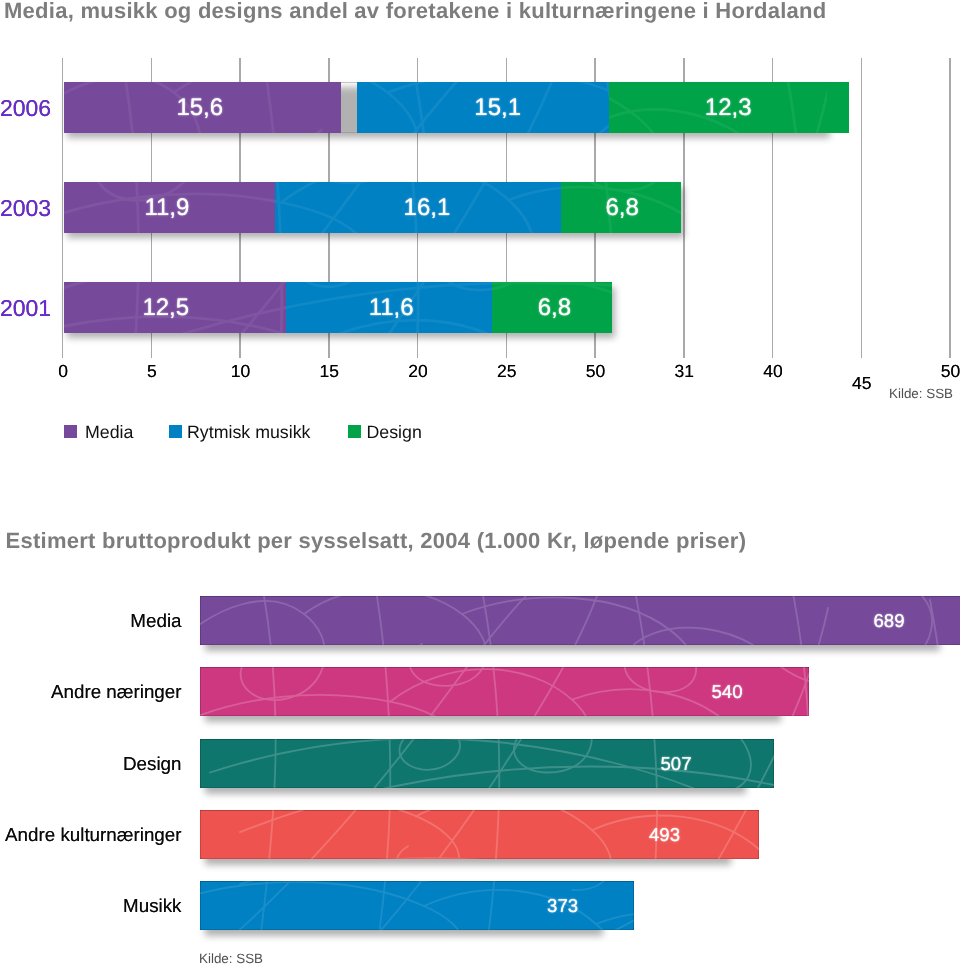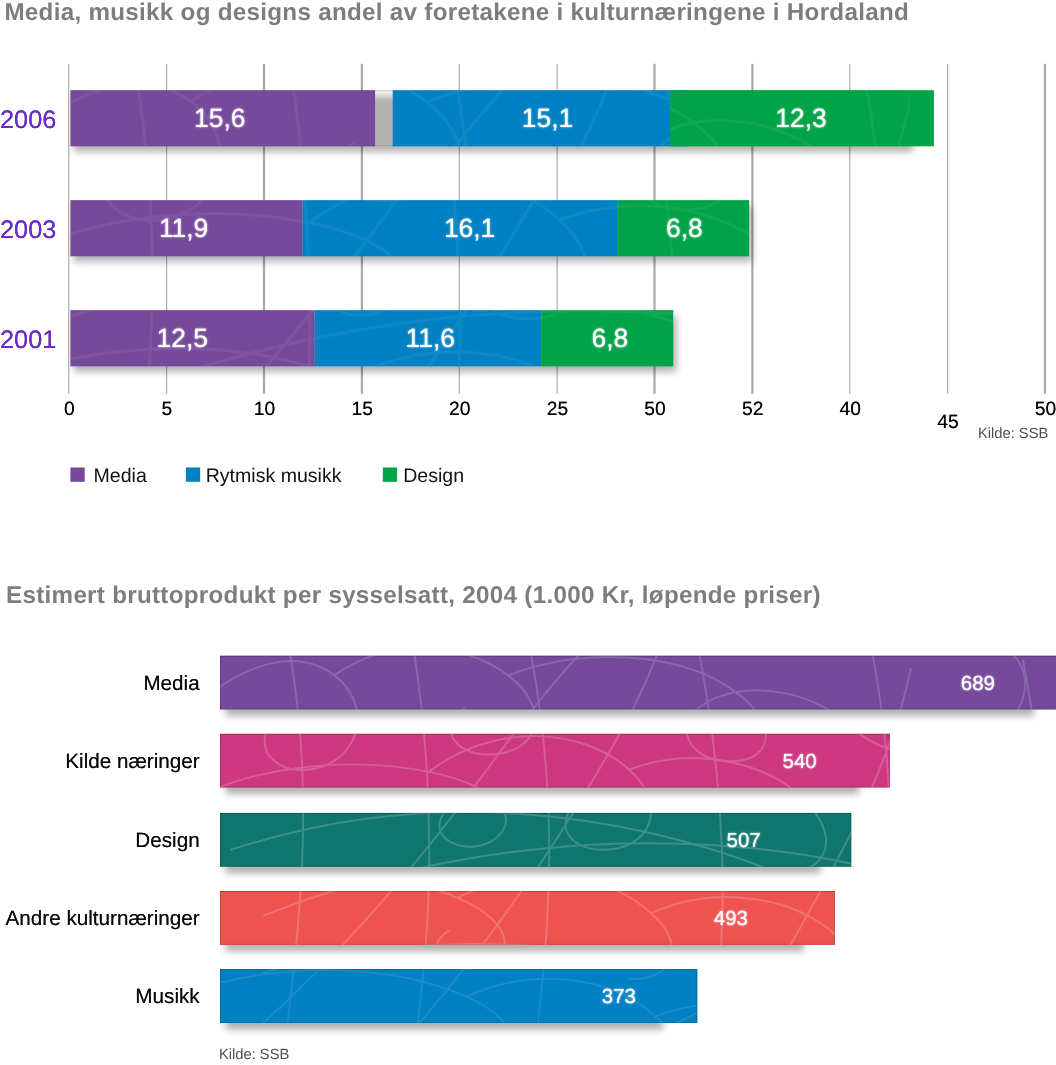--- a/index.html
+++ b/index.html
@@ -471,21 +471,21 @@
         <div class="catlab" style="left: 0px; width: 47.8px; top: 282px; height: 51px; line-height: 52px;">2001</div>
       </div>
     <div id="c1-ticks">
         <div class="xtick" style="left: 38px; width: 50px; top: 360.5px;">0</div>
         <div class="xtick" style="left: 126.75px; width: 50px; top: 360.5px;">5</div>
         <div class="xtick" style="left: 215.5px; width: 50px; top: 360.5px;">10</div>
         <div class="xtick" style="left: 304.25px; width: 50px; top: 360.5px;">15</div>
         <div class="xtick" style="left: 393px; width: 50px; top: 360.5px;">20</div>
         <div class="xtick" style="left: 481.75px; width: 50px; top: 360.5px;">25</div>
         <div class="xtick" style="left: 570.5px; width: 50px; top: 360.5px;">50</div>
-        <div class="xtick" style="left: 659.25px; width: 50px; top: 360.5px;">52</div>
+        <div class="xtick" style="left: 659.25px; width: 50px; top: 360.5px;">31</div>
         <div class="xtick" style="left: 748px; width: 50px; top: 360.5px;">40</div>
         <div class="xtick" style="left: 836.75px; width: 50px; top: 360.5px; margin-top: 12px;">45</div>
         <div class="xtick" style="left: 925.5px; width: 50px; top: 360.5px;">50</div>
       </div>
     <div class="source" id="c1-src" style="left:889px;top:387px;">Kilde: SSB</div>
     <div id="c1-legend">
         <div class="legend-sw" style="left: 64px; top: 424.5px; background: rgb(118, 73, 155);"></div>
         <div class="legend-tx" style="left: 85px; top: 421.5px;">Media</div>
         <div class="legend-sw" style="left: 168.5px; top: 424.5px; background: rgb(0, 129, 195);"></div>
         <div class="legend-tx" style="left: 187px; top: 421.5px;">Rytmisk musikk</div>
@@ -708,21 +708,21 @@
               <path d="M 438 408 C 452 330 460 248 456 170 C 453 108 446 52 436 0"></path>
               <path d="M 592 -8 C 606 64 612 140 608 216 C 605 278 598 340 588 404"></path>
               <path d="M 736 406 C 748 330 754 250 750 174 C 747 114 740 56 730 4"></path>
             </g>
           </svg>
           <span class="val" style="right: 55.9028px;">373</span>
         </div>
       </div>
     <div id="c2-cats">
         <div class="c2lab" style="left: 0px; width: 181.5px; top: 596px; height: 49px; line-height: 50px;">Media</div>
-        <div class="c2lab" style="left: 0px; width: 181.5px; top: 667.3px; height: 49px; line-height: 50px;">Kilde næringer</div>
+        <div class="c2lab" style="left: 0px; width: 181.5px; top: 667.3px; height: 49px; line-height: 50px;">Andre næringer</div>
         <div class="c2lab" style="left: 0px; width: 181.5px; top: 738.5px; height: 49px; line-height: 50px;">Design</div>
         <div class="c2lab" style="left: 0px; width: 181.5px; top: 809.8px; height: 49px; line-height: 50px;">Andre kulturnæringer</div>
         <div class="c2lab" style="left: 0px; width: 181.5px; top: 881px; height: 49px; line-height: 50px;">Musikk</div>
       </div>
     <div class="source" id="c2-src" style="left:199px;top:952px;">Kilde: SSB</div>
   </div>
 
 </div>
 
 </body></html>

